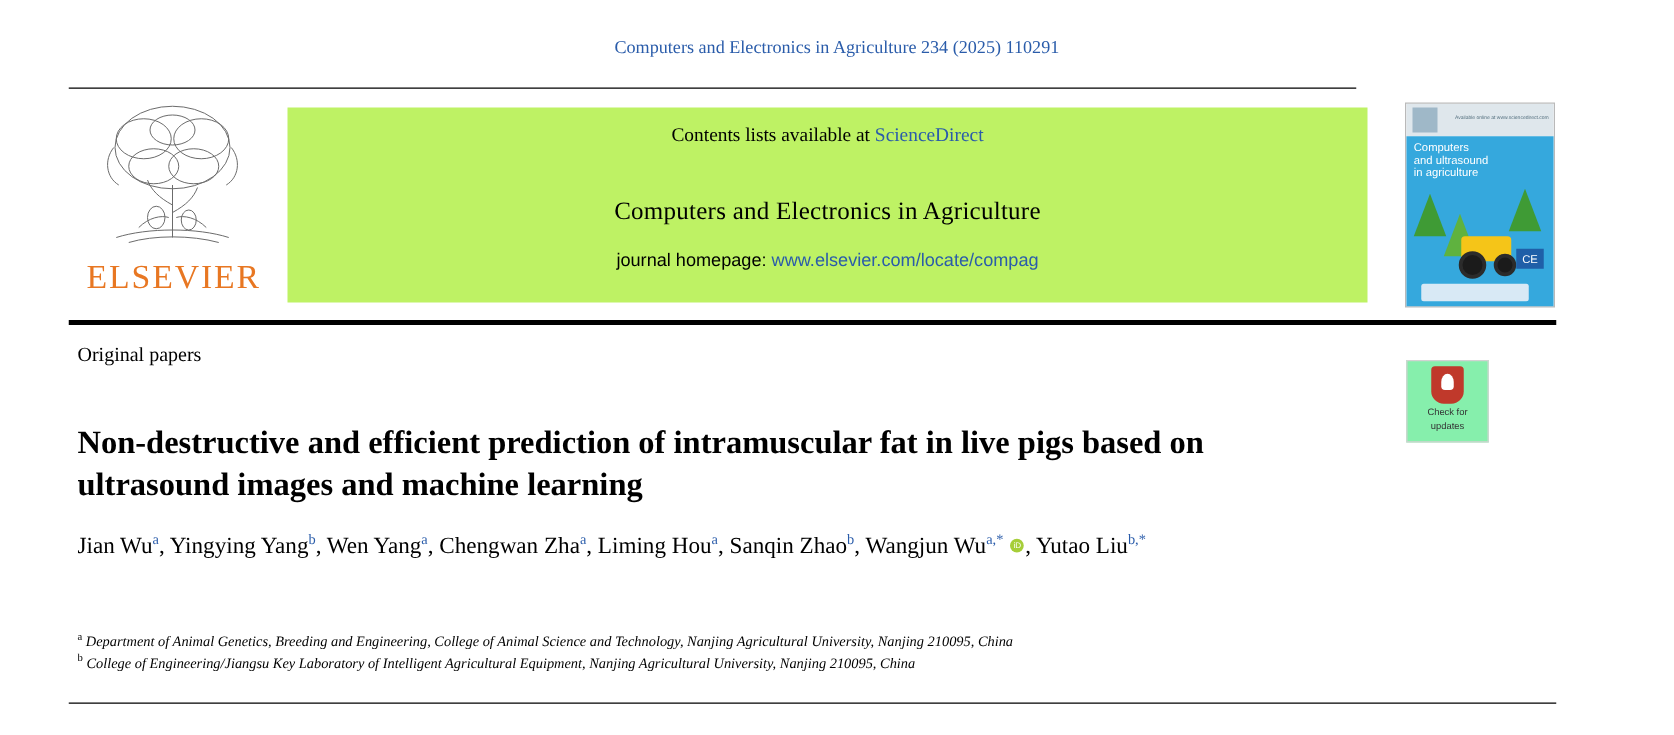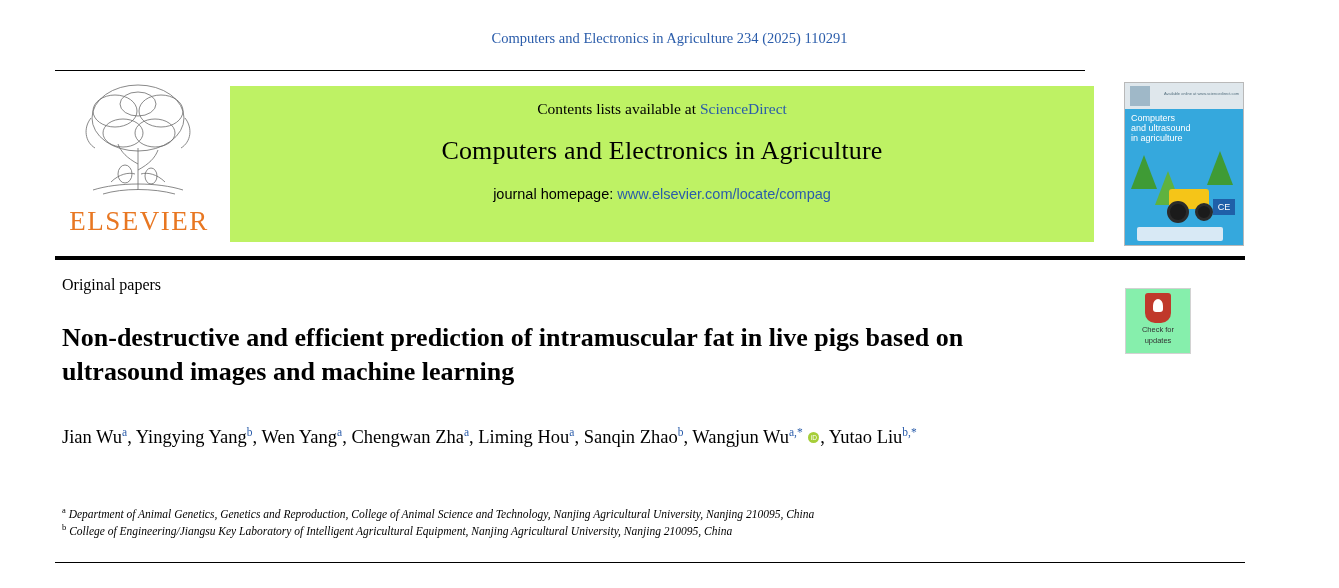--- a/index.html
+++ b/index.html
@@ -86,22 +86,22 @@
   }
   .contents-line {
     margin-top: 14px;
     font-size: 15.5px;
     font-family: "Liberation Serif", serif;
   }
   .contents-line .sd-link {
     color: #2a5caa;
   }
   .journal-title {
-    margin-top: 18px;
-    font-size: 26px;
+    margin-top: 40px;
+    font-size: 20px;
     font-family: "Liberation Serif", serif;
     letter-spacing: 0.2px;
   }
   .homepage-line {
     margin-top: 20px;
     font-size: 14.5px;
     font-family: "Liberation Sans", sans-serif;
   }
   .homepage-line .hp-link {
     color: #2a5caa;
@@ -215,21 +215,21 @@
   .section-label {
     position: absolute;
     left: 62px;
     top: 276px;
     font-size: 16px;
     font-family: "Liberation Serif", serif;
   }
   .article-title {
     position: absolute;
     left: 62px;
-    top: 304px;
+    top: 320px;
     width: 1010px;
     font-size: 26px;
     line-height: 34px;
     font-family: "Liberation Serif", serif;
   }
   .authors {
     position: absolute;
     left: 62px;
     top: 424px;
     width: 1010px;
@@ -407,21 +407,21 @@
 
   <div class="section-label">Original papers</div>
 
   <h1 class="article-title">Non-destructive and efficient prediction of intramuscular fat in live pigs based on ultrasound images and machine learning</h1>
 
   <div class="authors">
     <span><span>Jian Wu</span><sup>a</sup><span>, </span></span><span><span>Yingying Yang</span><sup>b</sup><span>, </span></span><span><span>Wen Yang</span><sup>a</sup><span>, </span></span><span><span>Chengwan Zha</span><sup>a</sup><span>, </span></span><span><span>Liming Hou</span><sup>a</sup><span>, </span></span><span><span>Sanqin Zhao</span><sup>b</sup><span>, </span></span><span><span>Wangjun Wu</span><sup>a,*</sup>&nbsp;<span class="orcid"></span><span>, </span></span><span><span>Yutao Liu</span><sup>b,*</sup></span>
   </div>
 
   <div class="affiliations">
-    <div><sup>a</sup> <span>Department of Animal Genetics, Genetics and Reproduction, College of Animal Science and Technology, Nanjing Agricultural University, Nanjing 210095, China</span></div>
+    <div><sup>a</sup> <span>Department of Animal Genetics, Breeding and Engineering, College of Animal Science and Technology, Nanjing Agricultural University, Nanjing 210095, China</span></div>
     <div><sup>b</sup> <span>College of Engineering/Jiangsu Key Laboratory of Intelligent Agricultural Equipment, Nanjing Agricultural University, Nanjing 210095, China</span></div>
   </div>
 
   <div class="crossmark">
     <div class="cm-shield"></div>
     <div class="cm-text">Check for</div>
     <div class="cm-text">updates</div>
   </div>
 
   <div class="rule-bottom"></div>

